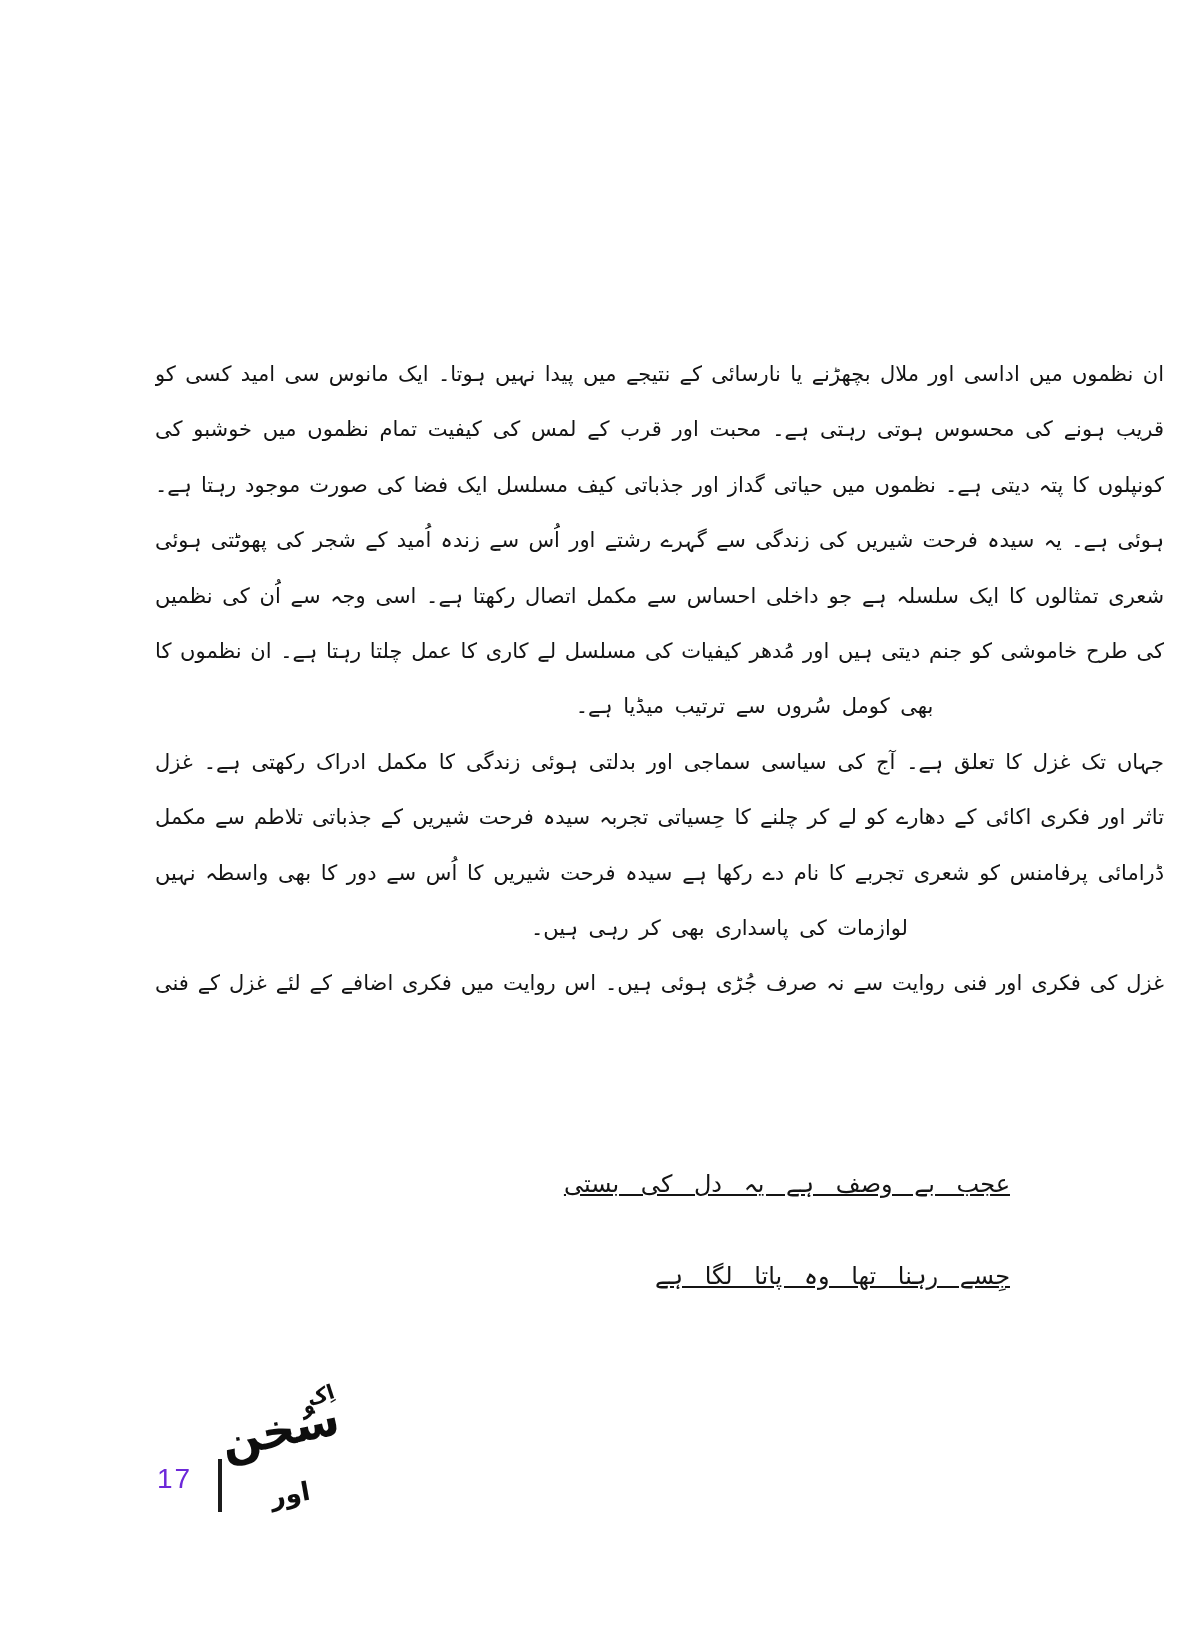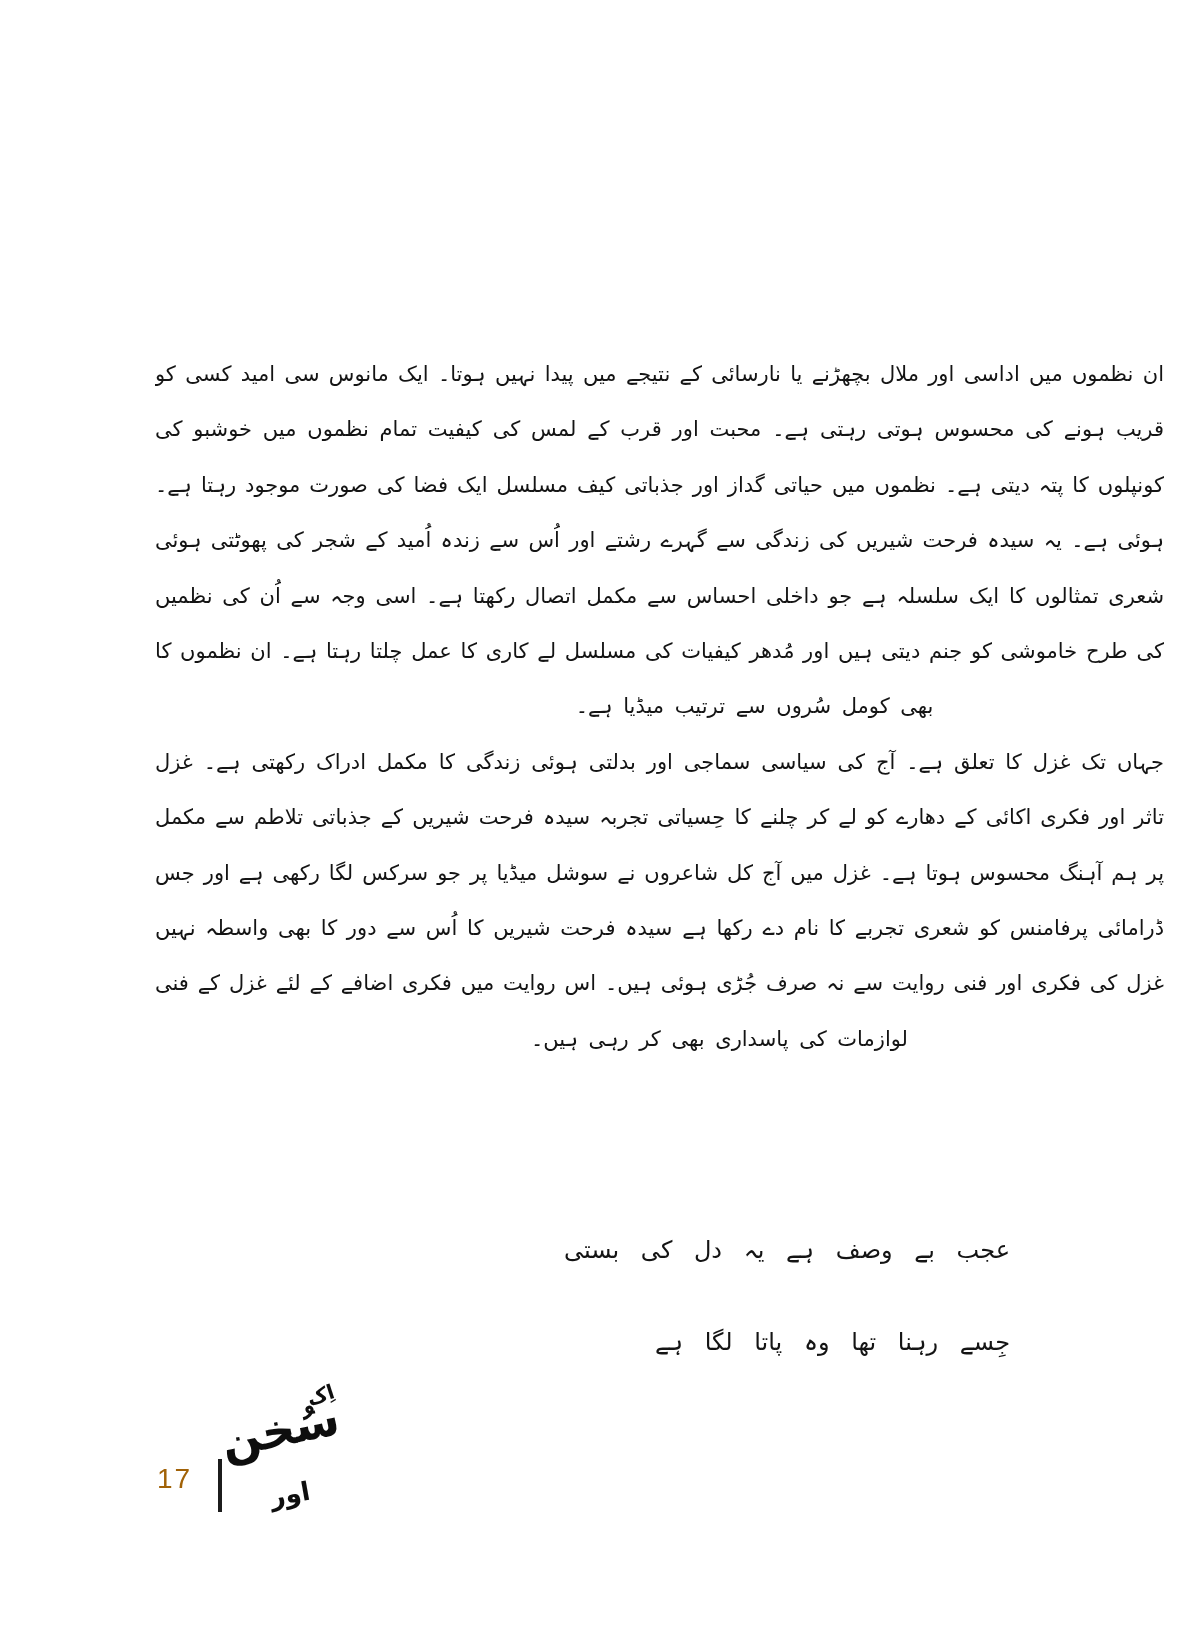--- a/index.html
+++ b/index.html
@@ -37,44 +37,45 @@
     text-align: center;
     text-align-last: center;
     word-spacing: 4px;
   }
   .line.end-p1 { margin-left: 190px; }
   .line.end-p2 { margin-left: 120px; }
 
   
   .couplet {
     position: absolute;
-    top: 1204px;
+    top: 1138px;
     left: 670px;
     right: 190px;
     direction: rtl;
+    text-decoration: underline;
   }
   .verse {
     font-size: 24px;
     line-height: 92px;
     height: 92px;
     text-align: center;
     white-space: nowrap;
     word-spacing: 14px;
     overflow: visible;
   }
 
   
   .page-number {
     position: absolute;
     left: 157px;
     top: 1463px;
     font-family: "Liberation Sans", sans-serif;
     font-size: 28px;
     letter-spacing: 2px;
-    color: #a16207;
+    color: #6d28d9;
   }
   .footer-rule {
     position: absolute;
     left: 218px;
     top: 1459px;
     width: 4px;
     height: 53px;
     background: #1c1c1c;
   }
   .logo {
@@ -102,24 +103,23 @@
       <div class="line">قریب ہونے کی محسوس ہوتی رہتی ہے۔ محبت اور قرب کے لمس کی کیفیت تمام نظموں میں خوشبو کی طرح پھیلی</div>
       <div class="line">کونپلوں کا پتہ دیتی ہے۔ نظموں میں حیاتی گداز اور جذباتی کیف مسلسل ایک فضا کی صورت موجود رہتا ہے۔</div>
       <div class="line">ہوئی ہے۔ یہ سیدہ فرحت شیریں کی زندگی سے گہرے رشتے اور اُس سے زندہ اُمید کے شجر کی پھوٹتی ہوئی</div>
       <div class="line">شعری تمثالوں کا ایک سلسلہ ہے جو داخلی احساس سے مکمل اتصال رکھتا ہے۔ اسی وجہ سے اُن کی نظمیں بہتی ندی</div>
       <div class="line">کی طرح خاموشی کو جنم دیتی ہیں اور مُدھر کیفیات کی مسلسل لے کاری کا عمل چلتا رہتا ہے۔ ان نظموں کا آہنگ</div>
       <div class="line short end-p1">بھی کومل سُروں سے ترتیب میڈیا ہے۔</div>
     </div>
     <div class="para">
       <div class="line">جہاں تک غزل کا تعلق ہے۔ آج کی سیاسی سماجی اور بدلتی ہوئی زندگی کا مکمل ادراک رکھتی ہے۔ غزل میں مسلسل</div>
       <div class="line">تاثر اور فکری اکائی کے دھارے کو لے کر چلنے کا حِسیاتی تجربہ سیدہ فرحت شیریں کے جذباتی تلاطم سے مکمل طور</div>
-      <div class="line">پر ہم آہنگ محسوس ہوتا ہے۔ غزل میں آج کل شاعروں نے سوشل میڈیا پر جو سرکس لگا رکھی ہے اور جس</div>
       <div class="line">ڈرامائی پرفامنس کو شعری تجربے کا نام دے رکھا ہے سیدہ فرحت شیریں کا اُس سے دور کا بھی واسطہ نہیں ہے۔ وہ</div>
+      <div class="line short end-p2">لوازمات کی پاسداری بھی کر رہی ہیں۔</div>
       <div class="line">غزل کی فکری اور فنی روایت سے نہ صرف جُڑی ہوئی ہیں۔ اس روایت میں فکری اضافے کے لئے غزل کے فنی</div>
-      <div class="line short end-p2">لوازمات کی پاسداری بھی کر رہی ہیں۔</div>
     </div>
   </main>
 
   <section class="couplet">
     <div class="verse">عجب بے وصف ہے یہ دل کی بستی</div>
     <div class="verse">جِسے رہنا تھا وہ پاتا لگا ہے</div>
   </section>
 
   <div class="page-number">17</div>
   <div class="footer-rule"></div>

